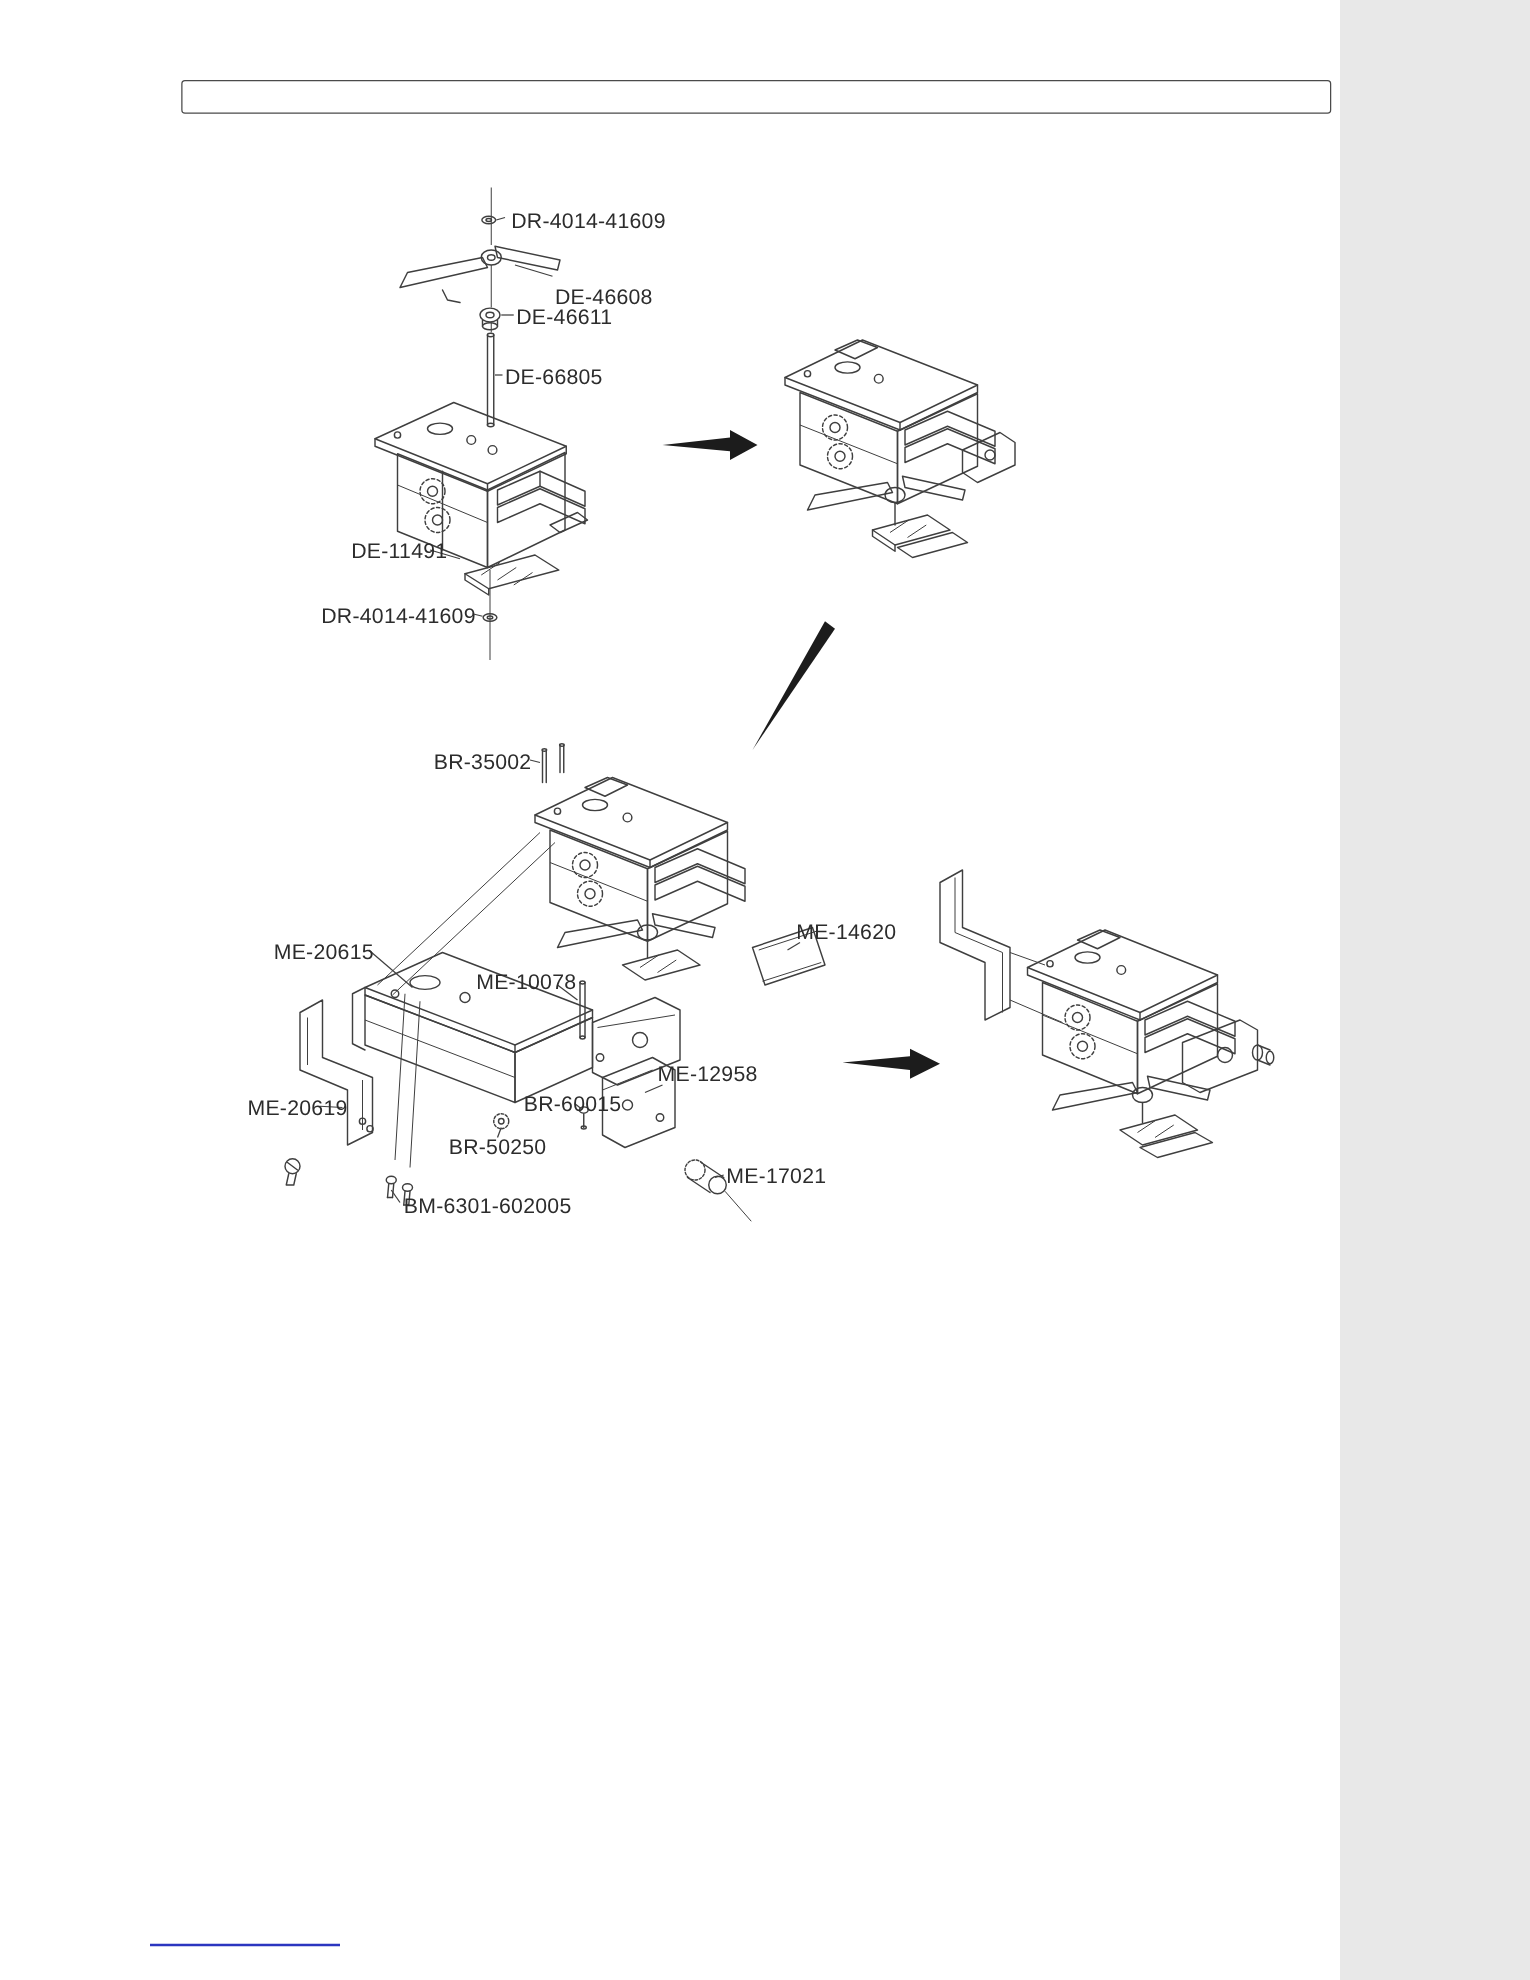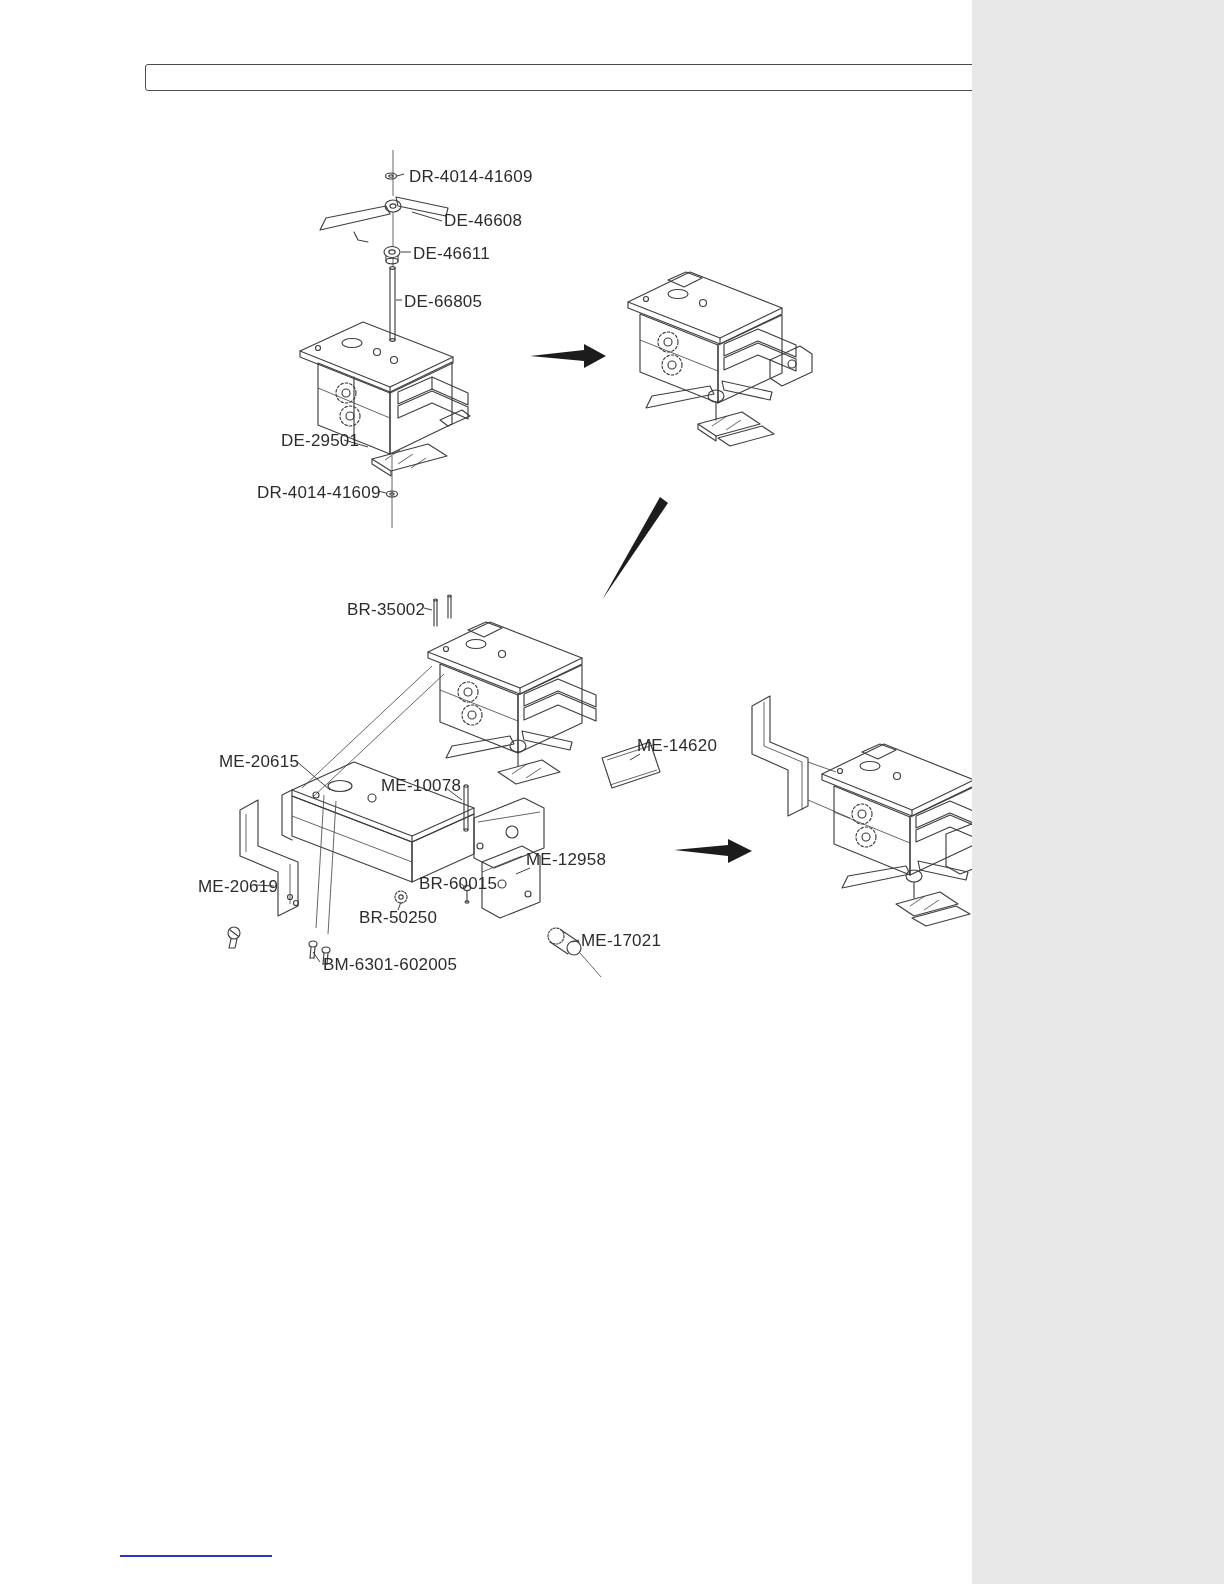--- a/index.html
+++ b/index.html
@@ -1,18 +1,18 @@
 <!DOCTYPE html>
 <html><head>
 <meta charset="utf-8">
 <style>
   html,body{margin:0;padding:0;background:#e8e8e8;}
   .page{
     position:relative;
-    width:972px;height:1584px;
+    width:1072px;height:1584px;
     background:#ffffff;
     font-family:"Liberation Sans", sans-serif;
     overflow:hidden;
   }
   .header-box{
     position:absolute;left:145px;top:64px;width:918px;height:25px;
     border:1.5px solid #4a4a4a;border-radius:3px;background:#ffffff;
   }
   .footer-rule{
     position:absolute;left:120px;top:1555px;width:152px;height:2px;
@@ -298,24 +298,24 @@
       <line x1="914" y1="882" x2="914" y2="898" class="ln"></line>
 
       <polygon class="ln" points="896,904 940,892 958,904 914,916"></polygon>
       <line x1="910" y1="906" x2="925" y2="896" class="thin"></line>
       <line x1="924" y1="910" x2="939" y2="900" class="thin"></line>
       <polygon class="ln" points="912,918 956,906 970,914 926,926"></polygon>
     </g>
   </svg>
 
   <div class="part-label" style="left:409px;top:167px">DR-4014-41609</div>
-  <div class="part-label" style="left:444px;top:211px">DE-46608</div>
+  <div class="part-label" style="left:444px;top:228px">DE-46608</div>
   <div class="part-label" style="left:413px;top:244px">DE-46611</div>
   <div class="part-label" style="left:404px;top:292px">DE-66805</div>
-  <div class="part-label" style="left:281px;top:431px">DE-29501</div>
+  <div class="part-label" style="left:281px;top:431px">DE-11491</div>
   <div class="part-label" style="left:257px;top:483px">DR-4014-41609</div>
   <div class="part-label" style="left:347px;top:600px">BR-35002</div>
   <div class="part-label" style="left:219px;top:752px">ME-20615</div>
   <div class="part-label" style="left:381px;top:776px">ME-10078</div>
   <div class="part-label" style="left:637px;top:736px">ME-14620</div>
   <div class="part-label" style="left:526px;top:850px">ME-12958</div>
   <div class="part-label" style="left:198px;top:877px">ME-20619</div>
   <div class="part-label" style="left:419px;top:874px">BR-60015</div>
   <div class="part-label" style="left:359px;top:908px">BR-50250</div>
   <div class="part-label" style="left:323px;top:955px">BM-6301-602005</div>

